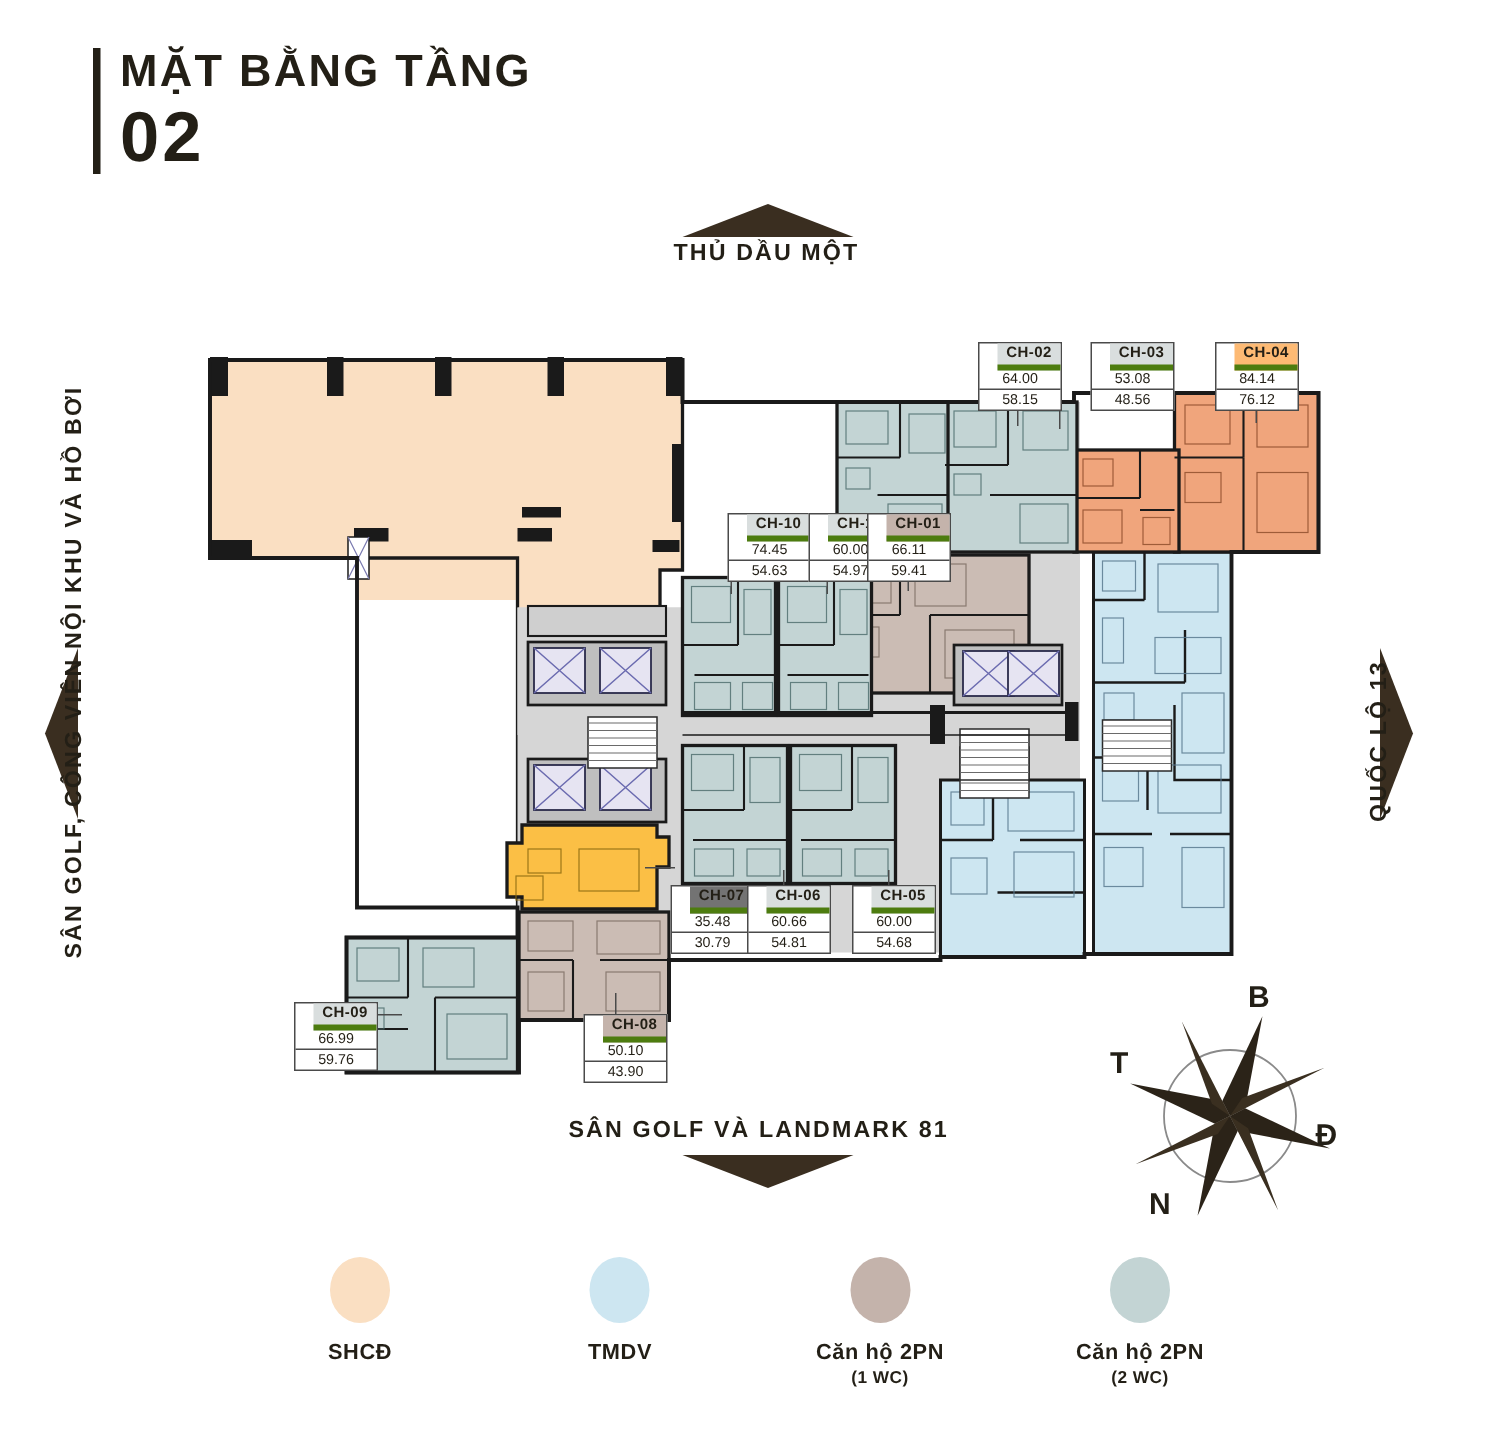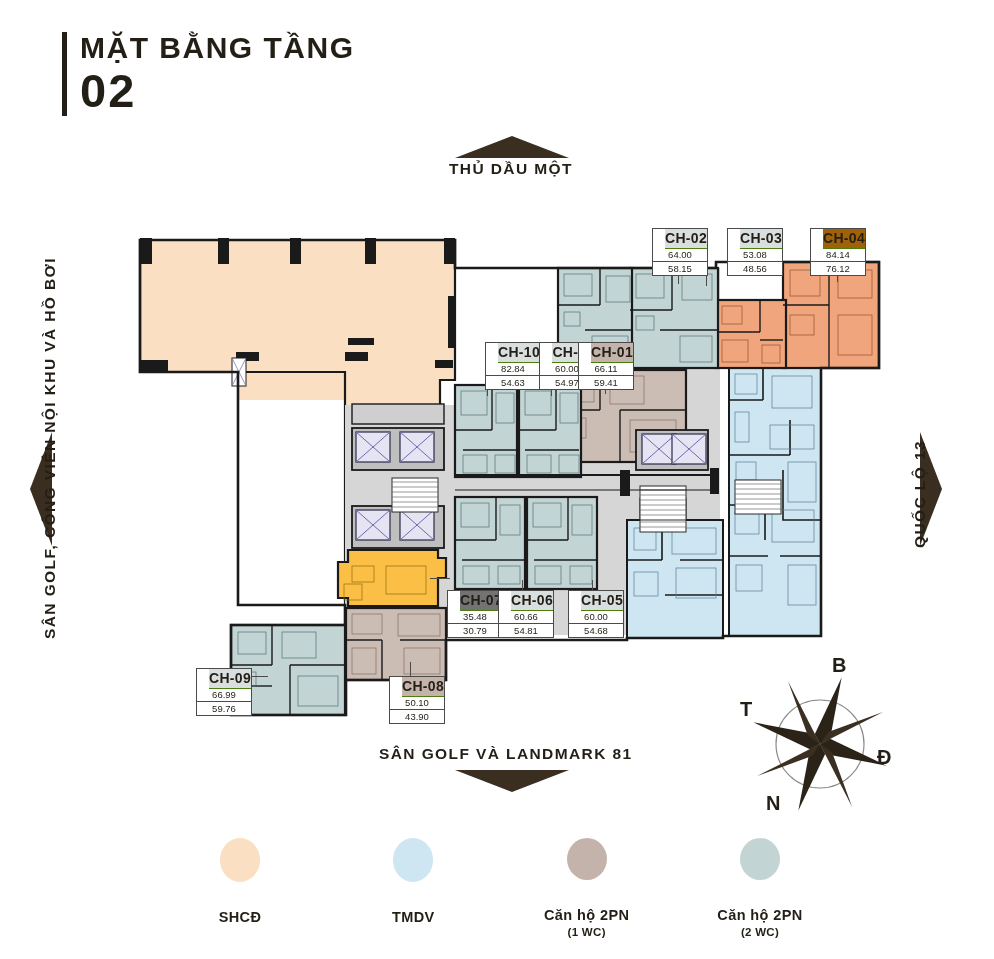--- a/index.html
+++ b/index.html
@@ -34,39 +34,39 @@
   #arrow-right{left:920px;top:432px;border-top:57px solid transparent;
                border-bottom:57px solid transparent;border-left:22px solid #3a2e20;}
 
   
   #plan-wrap{position:absolute;left:0;top:0;width:994px;height:820px;}
   #plan-svg{position:absolute;left:0;top:0;}
 
   
   .unit-tag{position:absolute;width:54px;border:1px solid #4a4a4a;background:#ffffff;
             font-size:9.5px;text-align:center;line-height:1.25;z-index:30;}
-  .unit-tag .code{font-weight:bold;font-size:14px;background:#d9dede;
-                  border-bottom:1px solid #4d7c0f;letter-spacing:.3px;padding:.5px 0;margin-left:12px;}
+  .unit-tag .code{font-weight:bold;font-size:10px;background:#d9dede;
+                  border-bottom:4px solid #4d7c0f;letter-spacing:.3px;padding:.5px 0;margin-left:12px;}
   .unit-tag .a1{border-bottom:1px solid #4a4a4a;padding:.5px 0;}
   .unit-tag .a2{padding:.5px 0;}
-  .unit-tag.c-3pn .code{background:#a16207;}
+  .unit-tag.c-3pn .code{background:#fdba74;}
   .unit-tag.c-studio .code{background:#737373;}
   .unit-tag.c-2pn1 .code{background:#c4b3ab;}
   .leader{position:absolute;background:#4a4a4a;z-index:29;}
 
   
   #compass{position:absolute;left:744px;top:660px;width:160px;height:160px;}
   .comp-letter{position:absolute;font-size:20px;font-weight:bold;}
 
   
   #legend{position:absolute;left:190px;top:838px;width:620px;height:100px;
           display:flex;justify-content:space-between;}
   .legend-item{display:flex;flex-direction:column;align-items:center;width:100px;}
   .legend-dot{width:40px;height:44px;border-radius:50%;}
-  .legend-label{margin-top:26px;font-size:14.5px;font-weight:bold;letter-spacing:.4px;
+  .legend-label{margin-top:11px;font-size:14.5px;font-weight:bold;letter-spacing:.4px;
                 text-align:center;line-height:1.25;white-space:nowrap;}
   .legend-sub{font-size:11.5px;font-weight:bold;letter-spacing:.3px;margin-top:2px;}
 </style>
 </head>
 <body>
 
 <div id="title-block">
   <div id="title-rule"></div>
   <div id="title-texts">
     <div id="title-main">MẶT BẰNG TẦNG</div>
@@ -340,21 +340,21 @@
 
 <div class="unit-tag c-3pn" style="left:810px;top:228px">
   <div class="code">CH-04</div>
   <div class="a1">84.14</div>
   <div class="a2">76.12</div>
 </div>
 <div class="leader" style="left:837px;top:268px;width:1px;height:14px"></div>
 
 <div class="unit-tag" style="left:485px;top:342px">
   <div class="code">CH-10</div>
-  <div class="a1">82.84</div>
+  <div class="a1">74.45</div>
   <div class="a2">54.63</div>
 </div>
 <div class="leader" style="left:487px;top:384px;width:1px;height:12px"></div>
 
 <div class="unit-tag" style="left:539px;top:342px">
   <div class="code">CH-11</div>
   <div class="a1">60.00</div>
   <div class="a2">54.97</div>
 </div>
 <div class="leader" style="left:551px;top:384px;width:1px;height:12px"></div>

